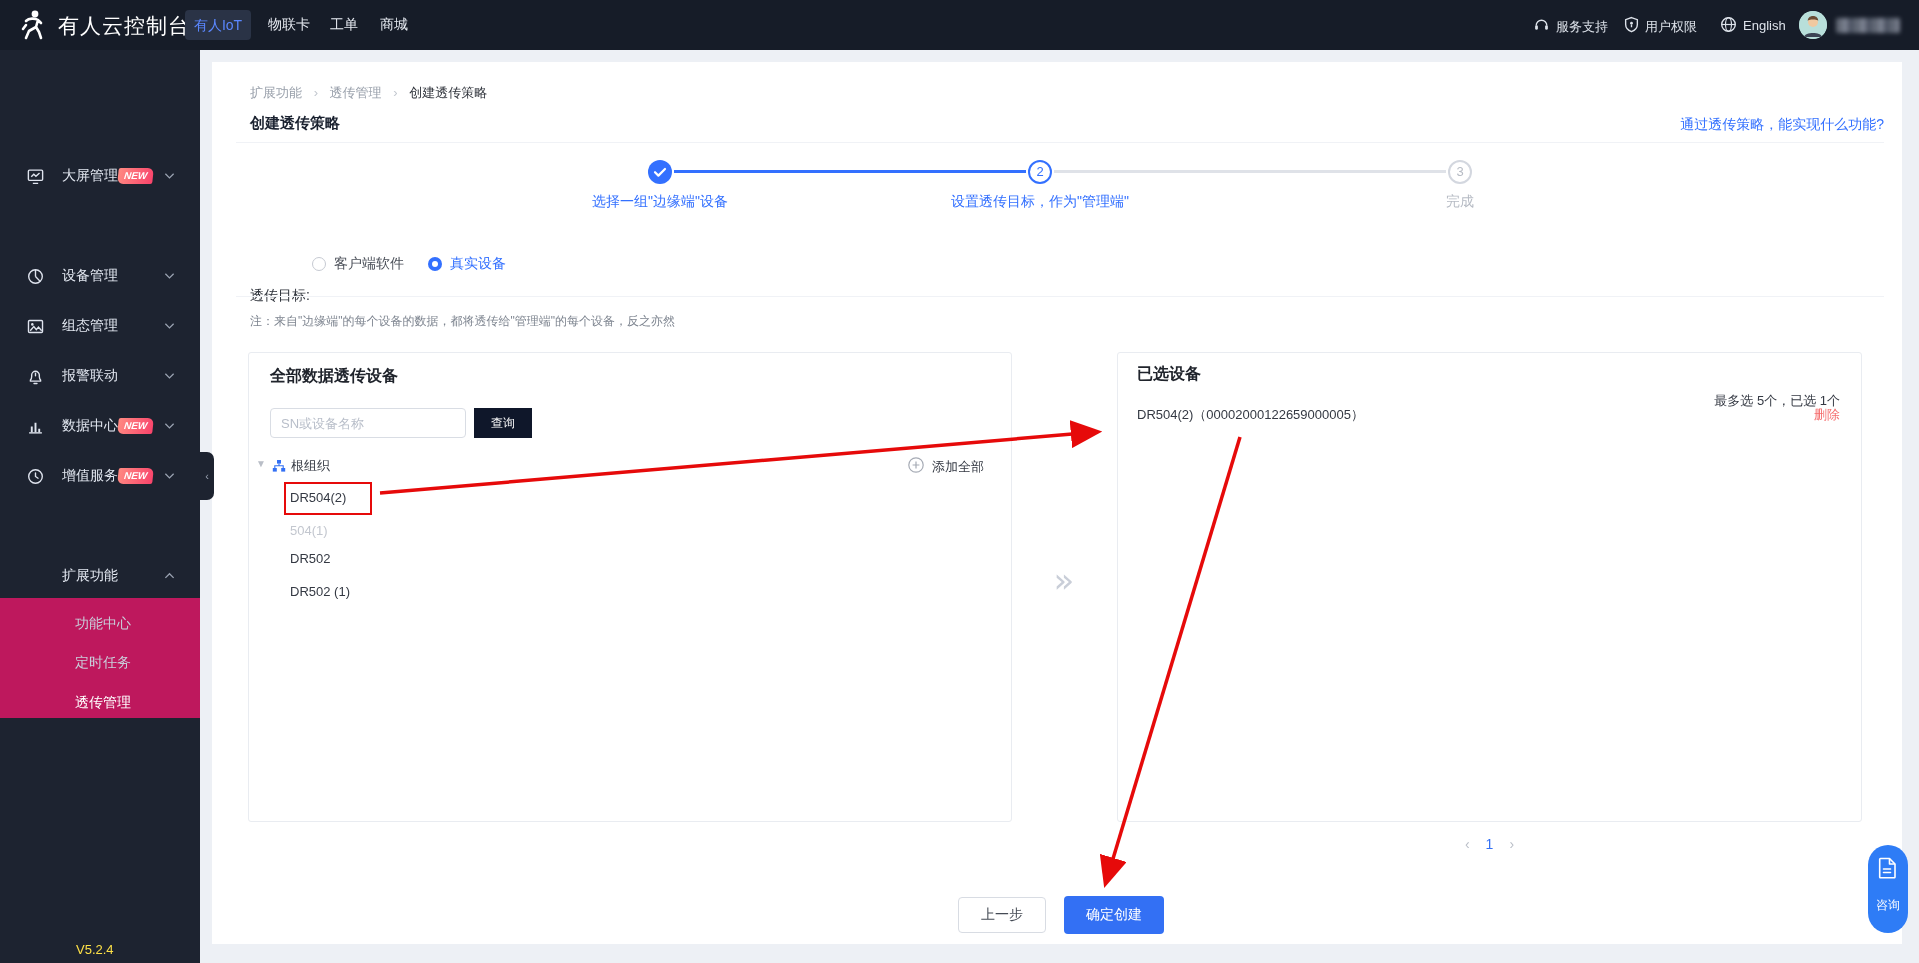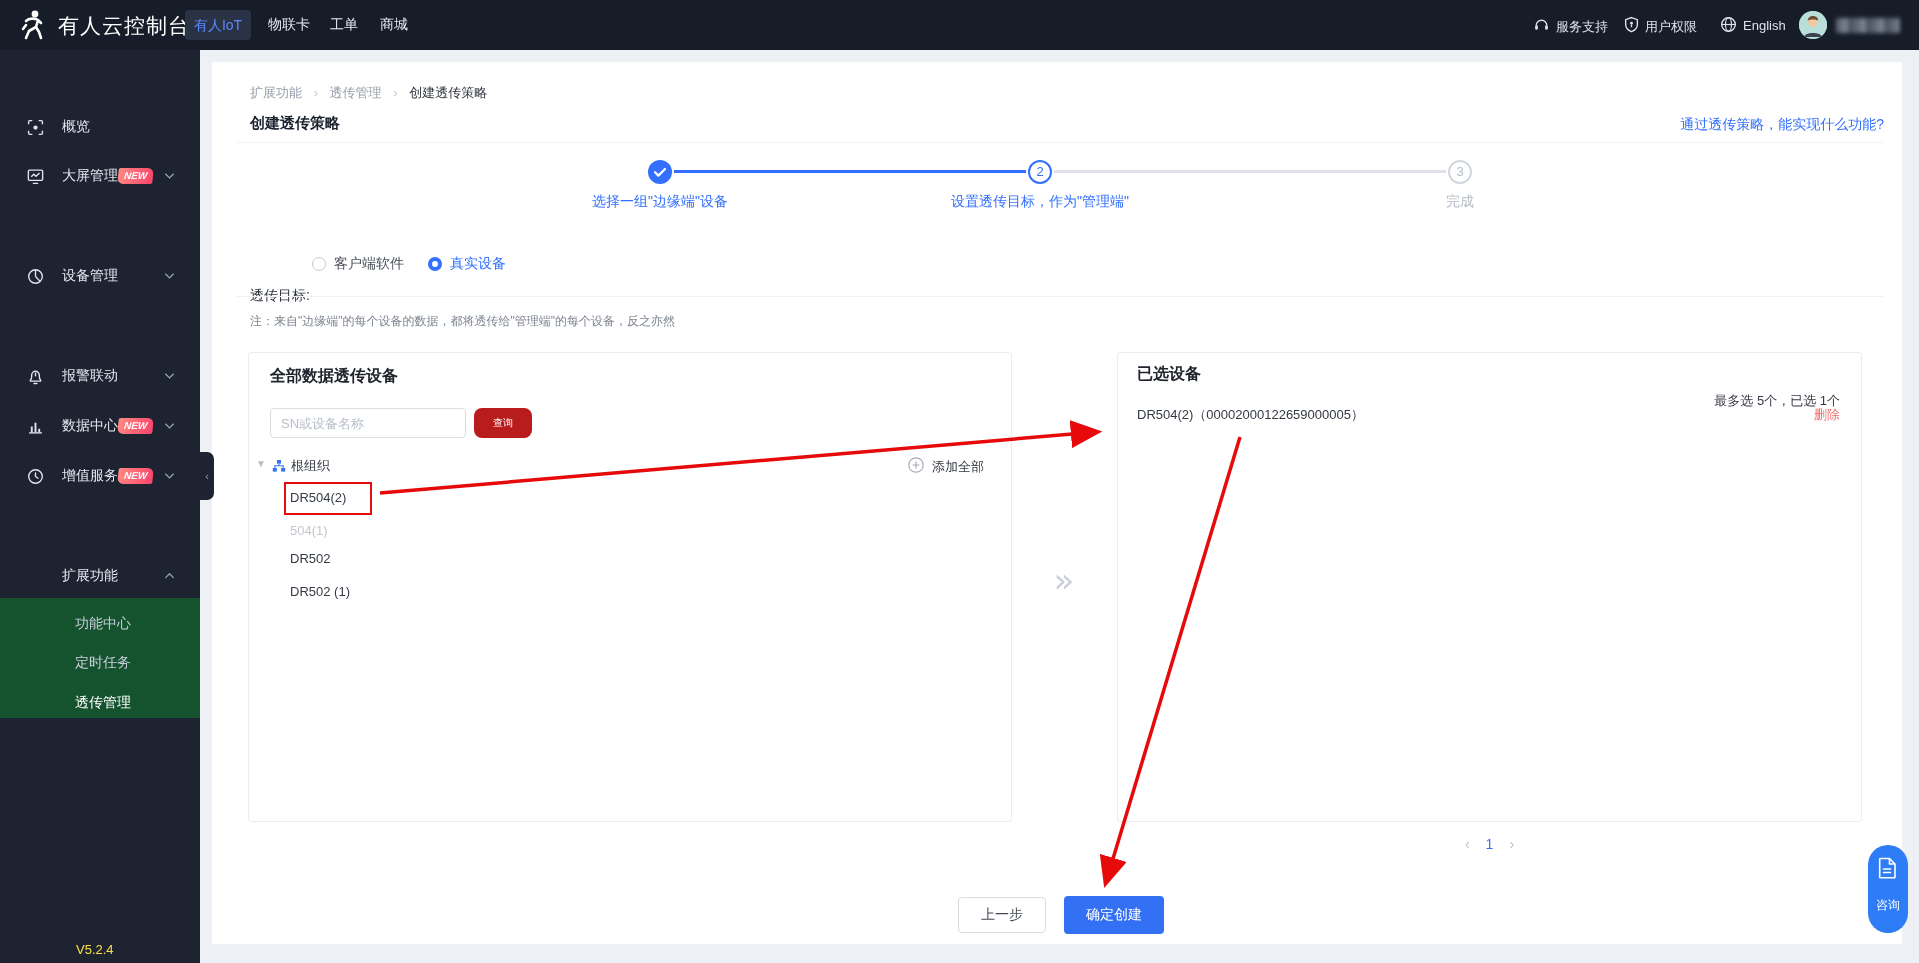--- a/index.html
+++ b/index.html
@@ -21,21 +21,21 @@
 
   
   .sidebar { position:absolute; left:0; top:50px; width:200px; height:913px; background:#1d2330; z-index:20; }
   .side-item { position:absolute; left:0; width:200px; height:50px; cursor:pointer; }
   .side-ico { position:absolute; left:27px; top:17px; width:17px; height:17px; }
   .side-label { position:absolute; left:62px; top:16px; font-size:14px; color:#e2e7f0; }
   .side-chev { position:absolute; left:164px; top:21px; width:11px; height:8px; }
   .badge-new { position:absolute; left:118px; top:17px; height:16px; padding:0 6px; line-height:16px;
     background:linear-gradient(100deg,#ff8a82,#f9436b); color:#fff; font-size:10px; font-style:italic; font-weight:bold;
     border-radius:2px 6px 2px 6px; transform:skewX(-6deg); }
-  .submenu { position:absolute; left:0; top:548px; width:200px; height:120px; background:#14532d; }
+  .submenu { position:absolute; left:0; top:548px; width:200px; height:120px; background:#be185d; }
   .sub-item { position:absolute; left:0; width:200px; height:36px; cursor:pointer; }
   .sub-label { position:absolute; left:75px; top:9px; font-size:14px; color:#c9cfdb; }
   .sub-label.active { color:#ffffff; }
   .version { position:absolute; left:76px; top:892px; font-size:13px; color:#fde047; }
   .collapse-tab { position:absolute; left:200px; top:452px; width:14px; height:48px; background:#1d2330;
     border-radius:0 7px 7px 0; color:#99a1b0; font-size:11px; text-align:center; line-height:48px; cursor:pointer; z-index:21; }
 
   
   .main-bg { position:absolute; left:200px; top:50px; width:1719px; height:913px; background:#edf0f5; }
   .card { position:absolute; left:212px; top:62px; width:1690px; height:882px; background:#ffffff; }
@@ -67,21 +67,21 @@
   .radio-label { position:absolute; top:255px; font-size:14px; color:#4a4f58; cursor:pointer; }
   .radio-label.sel { color:#3370ff; }
 
   .note { position:absolute; left:250px; top:313px; font-size:12px; color:#7e8590; }
 
   
   .panel { position:absolute; top:352px; height:470px; background:#fff; border:1px solid #e9ecf1; border-radius:3px; }
   .panel-title { position:absolute; font-size:16px; font-weight:bold; color:#20242c; }
   .search-input { position:absolute; left:270px; top:408px; width:196px; height:30px; border:1px solid #d9dde4; border-radius:4px; padding:0 10px; font-size:13px; color:#343943; outline:none; }
   .search-input::placeholder { color:#b8bec9; }
-  .btn-query { position:absolute; left:474px; top:408px; width:58px; height:30px; background:#b91c1c; border:none; border-radius:8px; color:#fff; font-size:10px; cursor:pointer; }
+  .btn-query { position:absolute; left:474px; top:408px; width:58px; height:30px; background:#0f172a; border:none; border-radius:0; color:#fff; font-size:12px; cursor:pointer; }
   .tree-caret { position:absolute; left:256px; top:458px; font-size:10px; color:#b9bec7; cursor:pointer; }
   .org-ico { position:absolute; left:272px; top:459px; width:14px; height:14px; }
   .tree-root { position:absolute; left:291px; top:457px; font-size:13px; color:#343943; cursor:pointer; }
   .add-all-ico { position:absolute; left:908px; top:457px; width:16px; height:16px; cursor:pointer; }
   .add-all { position:absolute; left:932px; top:458px; font-size:13px; color:#343943; cursor:pointer; }
   .tree-item { position:absolute; left:290px; font-size:13px; color:#343943; cursor:pointer; }
   .tree-item.disabled { color:#c3c7cf; }
 
   .limit-text { position:absolute; right:79px; top:368px; font-size:13px; color:#343943;margin-top:24px; }
   .sel-name { position:absolute; left:1137px; top:406px; font-size:13px; color:#343943; }
@@ -149,27 +149,20 @@
         <circle cx="14" cy="11" r="5" fill="#f0c9a0"></circle>
         <path d="M14 5c-3.4 0-5.4 2.2-5.2 5 .1-2 10.3-2 10.4 0 .2-2.8-1.8-5-5.2-5Z" fill="#6b4d35"></path>
         <path d="M5 26c1-5.5 17-5.5 18 0z" fill="#3c4454"></path>
       </svg>
     </div>
     <div class="uname-blur"></div>
   </div>
 
   <div class="sidebar">
 
-    <div class="side-item" style="top:52px;">
-      <svg class="side-ico" viewBox="0 0 16 16">
-        <path d="M1.5 5V2.5a1 1 0 0 1 1-1H5 M11 1.5h2.5a1 1 0 0 1 1 1V5 M14.5 11v2.5a1 1 0 0 1-1 1H11 M5 14.5H2.5a1 1 0 0 1-1-1V11" stroke="#dfe4ee" stroke-width="1.3" fill="none"></path>
-        <circle cx="8" cy="8" r="2" fill="#dfe4ee"></circle>
-      </svg>
-      <span class="side-label">概览</span>
-    </div>
 
     <div class="side-item" style="top:101px;">
       <svg class="side-ico" viewBox="0 0 16 16">
         <rect x="1.3" y="2" width="13.4" height="9.6" rx="1" stroke="#dfe4ee" stroke-width="1.3" fill="none"></rect>
         <path d="M4 8.2 6.4 5.8l2 2L11.8 4.6 M5.5 14.5h5" stroke="#dfe4ee" stroke-width="1.3" fill="none"></path>
       </svg>
       <span class="side-label">大屏管理</span>
       <span class="badge-new">NEW</span>
       <svg class="side-chev" viewBox="0 0 12 8">
           <path d="M1.5 1.5 6 6l4.5-4.5" stroke="#9aa2b1" stroke-width="1.4" fill="none"></path>
@@ -181,20 +174,31 @@
       <svg class="side-ico" viewBox="0 0 16 16">
         <circle cx="8" cy="8" r="6.4" stroke="#dfe4ee" stroke-width="1.3" fill="none"></circle>
         <path d="M8 8V1.6 M8 8l4.4 4.6" stroke="#dfe4ee" stroke-width="1.3"></path>
       </svg>
       <span class="side-label">设备管理</span>
       <svg class="side-chev" viewBox="0 0 12 8">
           <path d="M1.5 1.5 6 6l4.5-4.5" stroke="#9aa2b1" stroke-width="1.4" fill="none"></path>
         </svg>
     </div>
 
+    <div class="side-item" style="top:251px;">
+      <svg class="side-ico" viewBox="0 0 16 16">
+        <rect x="1.4" y="2.4" width="13.2" height="11.2" rx="1" stroke="#dfe4ee" stroke-width="1.3" fill="none"></rect>
+        <circle cx="5" cy="6" r="1.2" fill="#dfe4ee"></circle>
+        <path d="M3 12l3.4-4 2.4 3 2-2.4 3 3.4" stroke="#dfe4ee" stroke-width="1.3" fill="none"></path>
+      </svg>
+      <span class="side-label">组态管理</span>
+      <svg class="side-chev" viewBox="0 0 12 8">
+          <path d="M1.5 1.5 6 6l4.5-4.5" stroke="#9aa2b1" stroke-width="1.4" fill="none"></path>
+        </svg>
+    </div>
 
     <div class="side-item" style="top:301px;">
       <svg class="side-ico" viewBox="0 0 16 16">
         <path d="M3.2 12.4h9.6v-1c-.9-.8-1.2-2-1.2-3.3V6.7a3.6 3.6 0 0 0-7.2 0v1.4c0 1.3-.3 2.5-1.2 3.3Z" stroke="#dfe4ee" stroke-width="1.3" fill="none" stroke-linejoin="round"></path>
         <path d="M6.6 14.6h2.8 M8 4.8v2.6" stroke="#dfe4ee" stroke-width="1.3" stroke-linecap="round"></path>
       </svg>
       <span class="side-label">报警联动</span>
       <svg class="side-chev" viewBox="0 0 12 8">
           <path d="M1.5 1.5 6 6l4.5-4.5" stroke="#9aa2b1" stroke-width="1.4" fill="none"></path>
         </svg>

